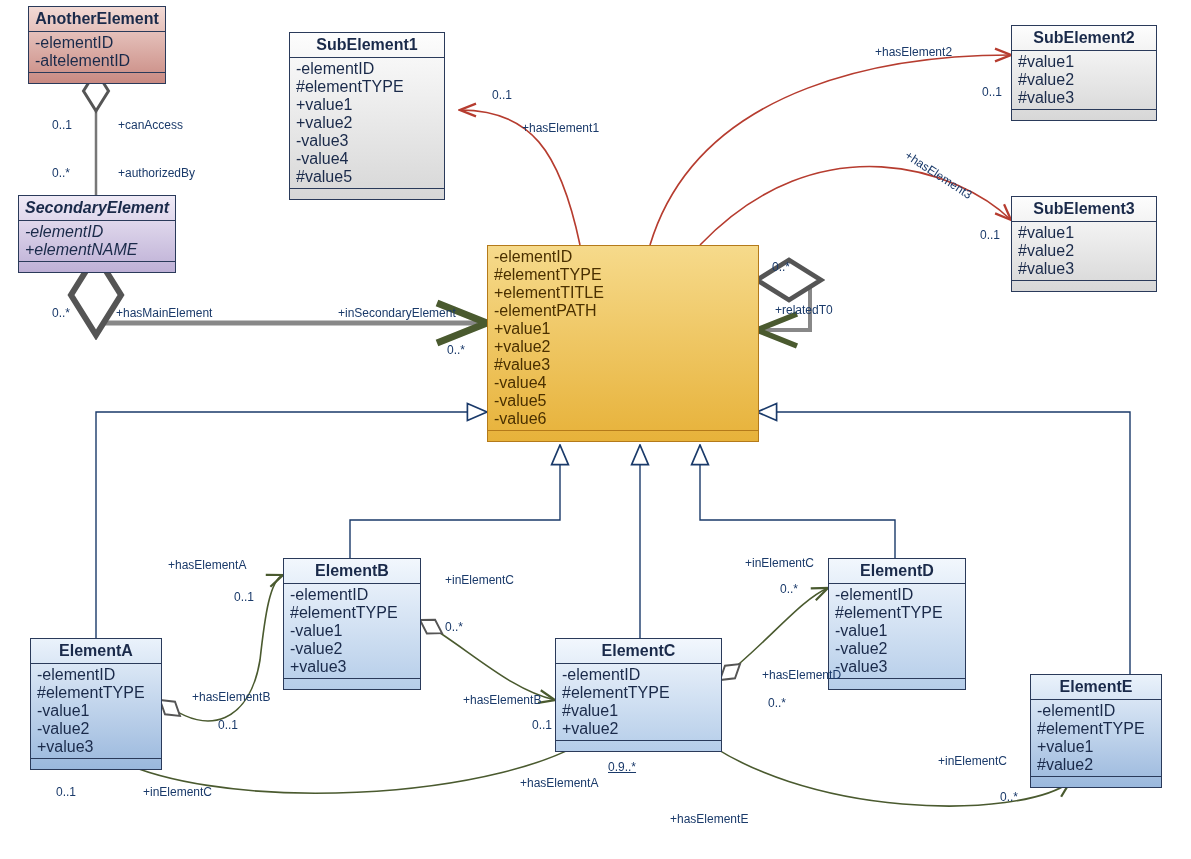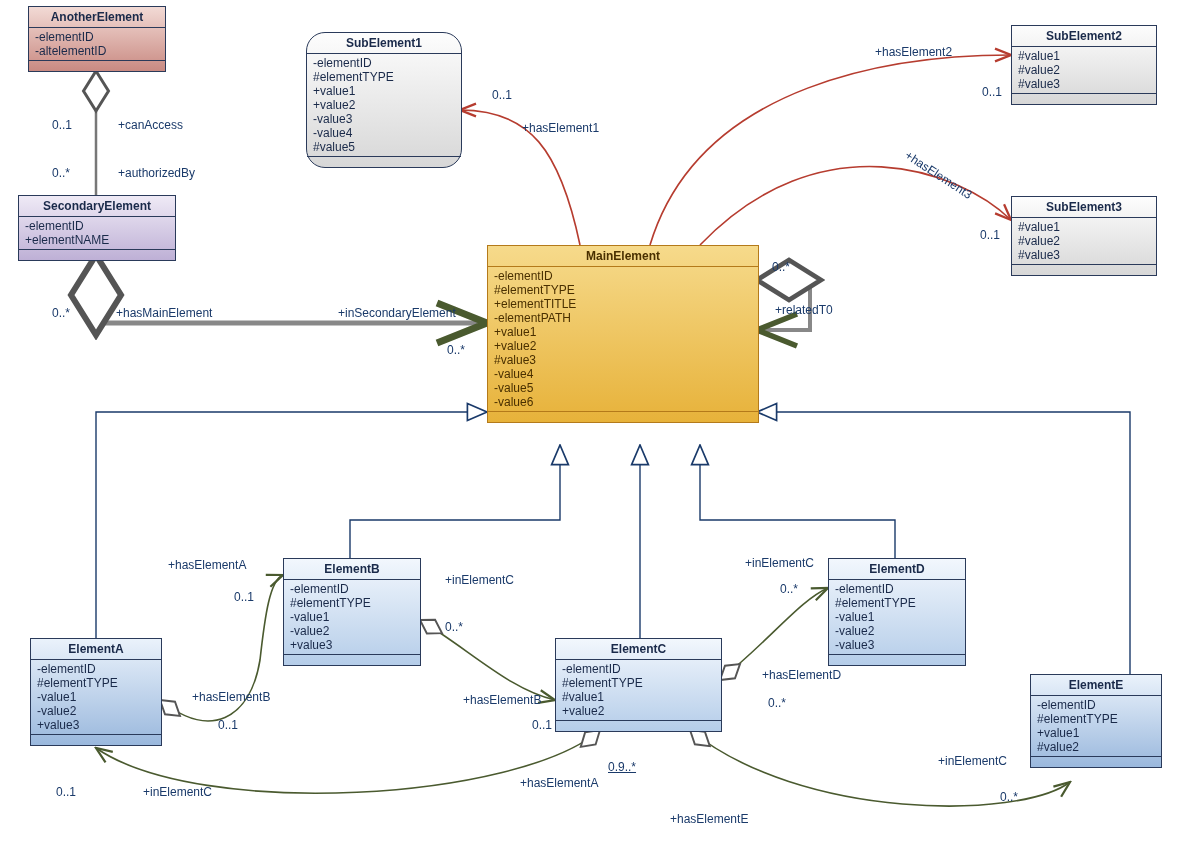--- a/index.html
+++ b/index.html
@@ -8,21 +8,21 @@
     font-size: 12px;
     background: #fff;
     width: 1191px;
     height: 859px;
     position: relative;
   }
   .uml-class {
     position: absolute;
     border: 1px solid #2a3a5a;
     background: linear-gradient(#fdfdfd, #d9d9d9);
-    font-size: 12px;
+    font-size: 16px;
   }
   .uml-class .title {
     text-align: center;
     font-weight: bold;
     border-bottom: 1px solid #2a3a5a;
     padding: 3px 6px;
     color: #1a2a4a;
   }
   .uml-class .section {
     border-bottom: 1px solid #2a3a5a;
@@ -103,30 +103,30 @@
 
 <div class="uml-class theme-rose" style="left:28px; top:6px; width:136px;">
   <div class="title">AnotherElement</div>
   <div class="section">
     <div class="attr">-elementID</div>
     <div class="attr">-altelementID</div>
   </div>
   <div class="section empty"></div>
 </div>
 
-<div class="uml-class theme-lav" style="left:18px; top:195px; width:156px;">
+<div class="uml-class theme-lav" style="left:18px; top:195px; width:156px;font-style:italic;">
   <div class="title">SecondaryElement</div>
   <div class="section">
     <div class="attr">-elementID</div>
     <div class="attr">+elementNAME</div>
   </div>
   <div class="section empty"></div>
 </div>
 
-<div class="uml-class theme-gray" style="left:306px; top:32px; width:154px;border-radius:19px;">
+<div class="uml-class theme-gray" style="left:289px; top:32px; width:154px;">
   <div class="title">SubElement1</div>
   <div class="section">
     <div class="attr">-elementID</div>
     <div class="attr">#elementTYPE</div>
     <div class="attr">+value1</div>
     <div class="attr">+value2</div>
     <div class="attr">-value3</div>
     <div class="attr">-value4</div>
     <div class="attr">#value5</div>
   </div>
@@ -147,21 +147,20 @@
   <div class="title">SubElement3</div>
   <div class="section">
     <div class="attr">#value1</div>
     <div class="attr">#value2</div>
     <div class="attr">#value3</div>
   </div>
   <div class="section empty"></div>
 </div>
 
 <div class="uml-class theme-gold" style="left:487px; top:245px; width:270px;">
-  <div class="title">MainElement</div>
   <div class="section">
     <div class="attr">-elementID</div>
     <div class="attr">#elementTYPE</div>
     <div class="attr">+elementTITLE</div>
     <div class="attr">-elementPATH</div>
     <div class="attr">+value1</div>
     <div class="attr">+value2</div>
     <div class="attr">#value3</div>
     <div class="attr">-value4</div>
     <div class="attr">-value5</div>

